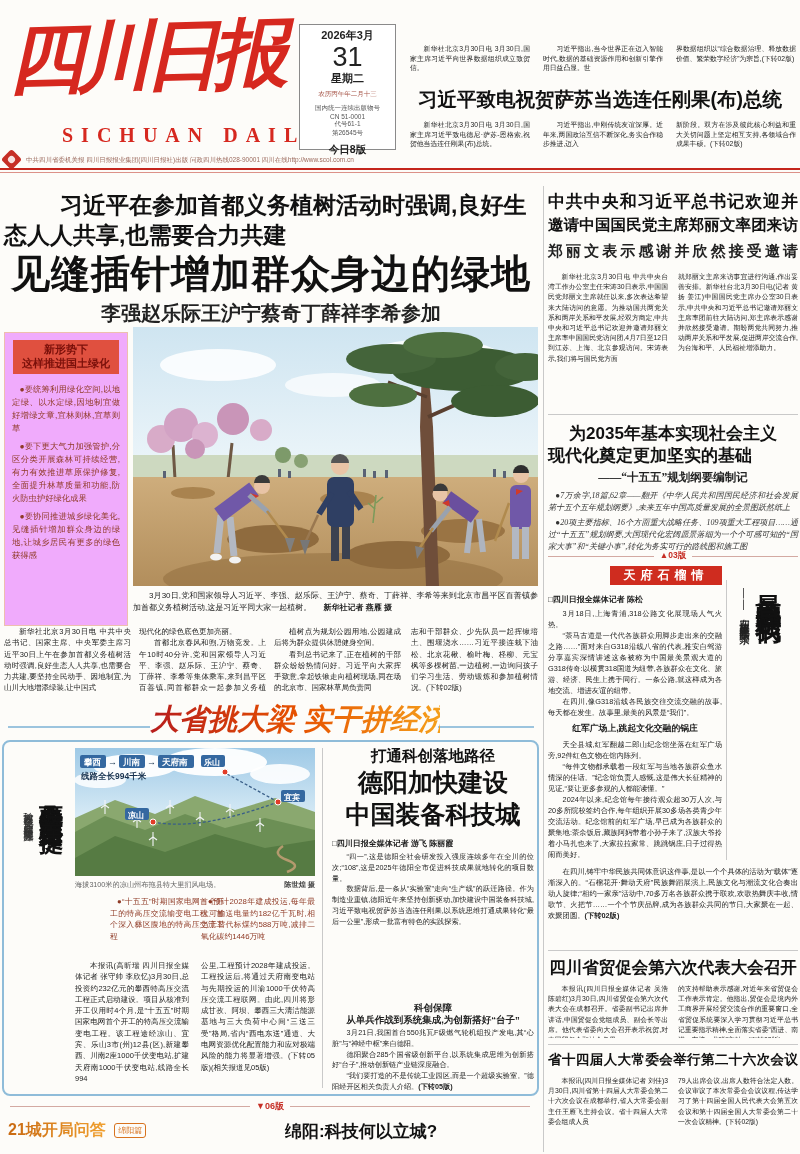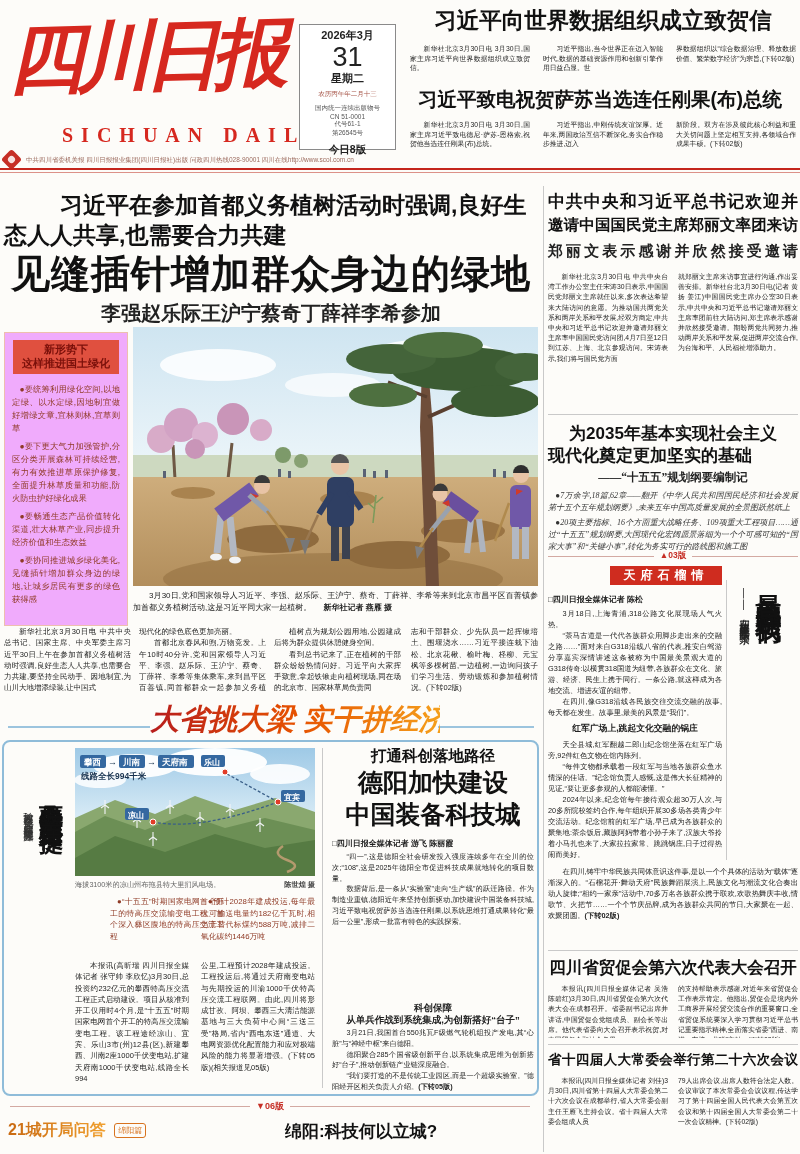--- a/index.html
+++ b/index.html
@@ -42,21 +42,20 @@
       <div style="font-size:27px;line-height:28px;">31</div>
       <div style="font-size:11px;font-weight:bold;">星期二</div>
       <div style="font-size:6.5px;color:#a8574a;margin-top:4px;">农历丙午年二月十三</div>
       <div style="font-size:6.5px;color:#555;margin-top:5px;">国内统一连续出版物号</div>
       <div style="font-size:6.5px;color:#555;">CN 51-0001</div>
       <div style="font-size:6.5px;color:#555;">代号61-1</div>
       <div style="font-size:6.5px;color:#555;">第26545号</div>
       <div style="font-size:10.5px;font-weight:bold;margin-top:5px;">今日8版</div>
     </div>
 
-    <div class="abs cn-head" style="left:408px;top:8px;width:390px;font-size:22.5px;text-align:center;white-space:nowrap;">习近平向世界数据组织成立致贺信</div>
     <div class="abs just clip" style="left:410px;top:44px;width:120px;height:40px;font-size:6.8px;line-height:9.6px;text-indent:2em;">新华社北京3月30日电 3月30日,国家主席习近平向世界数据组织成立致贺信。</div>
     <div class="abs just clip" style="left:543px;top:44px;width:120px;height:40px;font-size:6.8px;line-height:9.6px;text-indent:2em;">习近平指出,当今世界正在迈入智能时代,数据的基础资源作用和创新引擎作用日益凸显。世</div>
     <div class="abs just clip" style="left:676px;top:44px;width:120px;height:40px;font-size:6.8px;line-height:9.6px;">界数据组织以“综合数据治理、释放数据价值、繁荣数字经济”为宗旨,(下转02版)</div>
 
     <div class="abs cn-head" style="left:402px;top:88px;width:396px;font-size:19.5px;text-align:center;white-space:nowrap;">习近平致电祝贺萨苏当选连任刚果(布)总统</div>
     <div class="abs just clip" style="left:410px;top:120px;width:120px;height:44px;font-size:6.8px;line-height:9.6px;text-indent:2em;">新华社北京3月30日电 3月30日,国家主席习近平致电德尼·萨苏-恩格索,祝贺他当选连任刚果(布)总统。</div>
     <div class="abs just clip" style="left:543px;top:120px;width:120px;height:44px;font-size:6.8px;line-height:9.6px;text-indent:2em;">习近平指出,中刚传统友谊深厚。近年来,两国政治互信不断深化,务实合作稳步推进,迈入</div>
     <div class="abs just clip" style="left:676px;top:120px;width:120px;height:44px;font-size:6.8px;line-height:9.6px;">新阶段。双方在涉及彼此核心利益和重大关切问题上坚定相互支持,各领域合作成果丰硕。(下转02版)</div>
 
     <div class="abs" style="left:4px;top:152px;width:15px;height:15px;background:#c62f26;border-radius:3px;transform:rotate(45deg);"></div>
@@ -75,21 +74,20 @@
     <div class="abs serif" style="left:4px;top:300px;width:534px;font-size:20px;font-weight:600;text-align:center;color:#222;">李强赵乐际王沪宁蔡奇丁薛祥李希参加</div>
 
     <div class="abs" style="left:4px;top:332px;width:124px;height:294px;background:#f0abfc;border:1px solid #edbfae;box-sizing:border-box;">
       <div style="width:106px;margin:7px auto 0;background:#e0503f;text-align:center;padding:3px 0;line-height:1.25;">
         <div style="font-size:11px;font-weight:900;color:#7a100a;">新形势下</div>
         <div style="font-size:11px;font-weight:900;color:#7a100a;">这样推进国土绿化</div>
       </div>
       <div class="just" style="padding:4px 7px 0;">
         <p style="font-size:8.3px;line-height:13px;color:#8f3a26;margin-top:5px;text-indent:.9em;">●要统筹利用绿化空间,以地定绿、以水定绿,因地制宜做好增绿文章,宜林则林,宜草则草</p>
         <p style="font-size:8.3px;line-height:13px;color:#8f3a26;margin-top:5px;text-indent:.9em;">●要下更大气力加强管护,分区分类开展森林可持续经营,有力有效推进草原保护修复,全面提升林草质量和功能,防火防虫护好绿化成果</p>
-        <p style="font-size:8.3px;line-height:13px;color:#8f3a26;margin-top:5px;text-indent:.9em;">●要畅通生态产品价值转化渠道,壮大林草产业,同步提升经济价值和生态效益</p>
         <p style="font-size:8.3px;line-height:13px;color:#8f3a26;margin-top:5px;text-indent:.9em;">●要协同推进城乡绿化美化,见缝插针增加群众身边的绿地,让城乡居民有更多的绿色获得感</p>
       </div>
     </div>
 
     <div class="abs" style="left:133px;top:327px;width:405px;height:259px;">
       <svg width="405" height="259" viewBox="0 0 405 259">
         <defs>
           <linearGradient id="skyG" x1="0" y1="0" x2="0" y2="1">
             <stop offset="0" stop-color="#cfe5f1"></stop>
               <stop offset="1" stop-color="#eef6fa"></stop>

